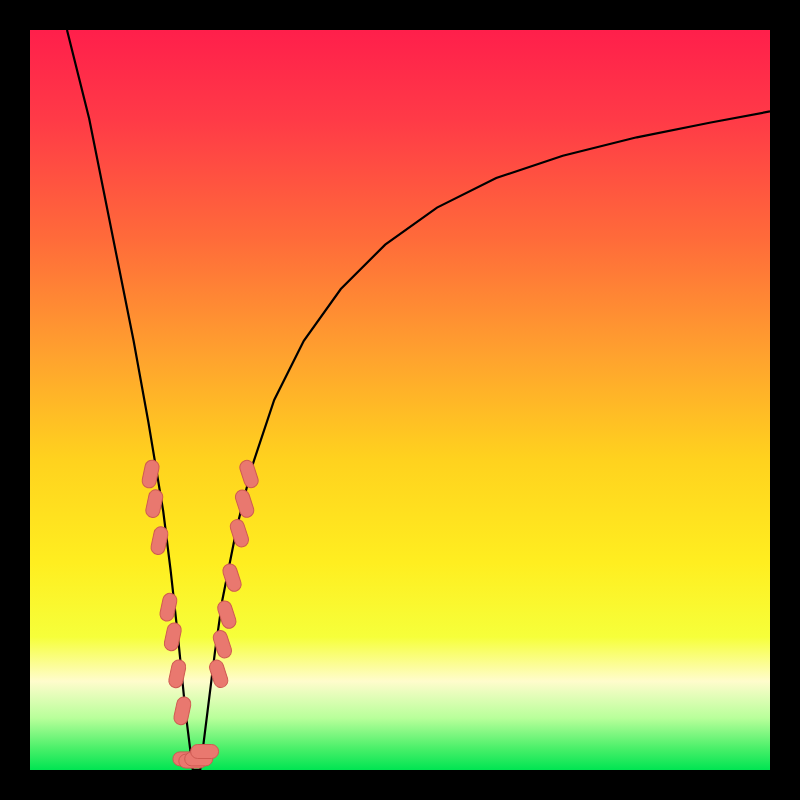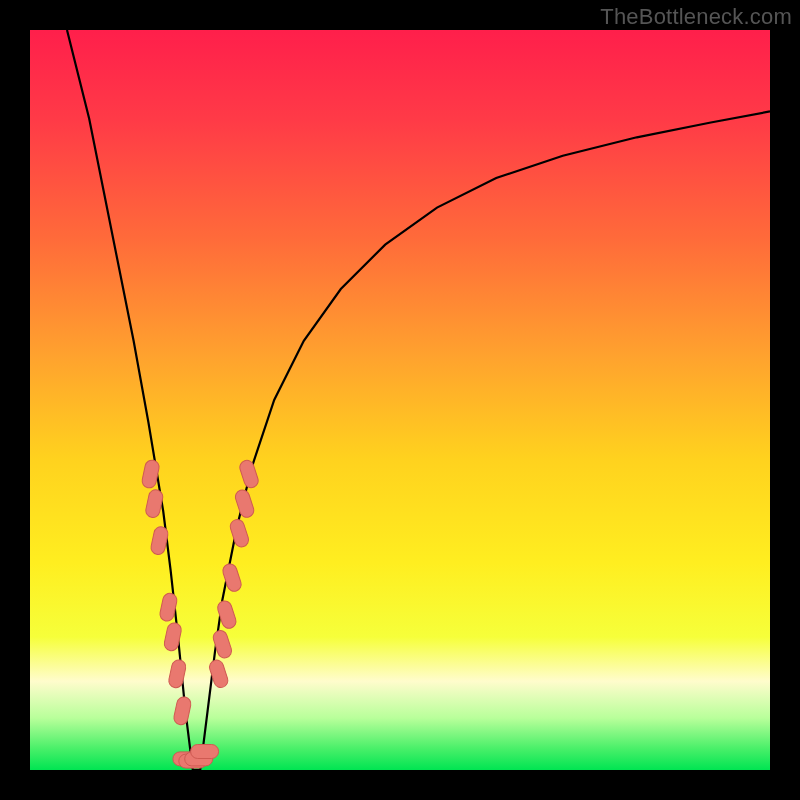--- a/index.html
+++ b/index.html
@@ -36,21 +36,20 @@
     font-weight: 500;
   }
   svg {
     display: block;
   }
 </style>
 </head>
 <body>
 
 <div class="frame">
-  <div class="watermark">TheBottleneck.com</div>
 
   <div class="plot">
     <svg id="chart-svg" width="740" height="740" viewBox="0 0 740 740">
       <defs>
         <linearGradient id="bg-grad" x1="0" y1="0" x2="0" y2="1">
             <stop offset="0%" stop-color="#ff1f4b"></stop>
             <stop offset="12%" stop-color="#ff3a47"></stop>
             <stop offset="28.000000000000004%" stop-color="#ff6a3a"></stop>
             <stop offset="44%" stop-color="#ffa22e"></stop>
             <stop offset="57.99999999999999%" stop-color="#ffd21e"></stop>

